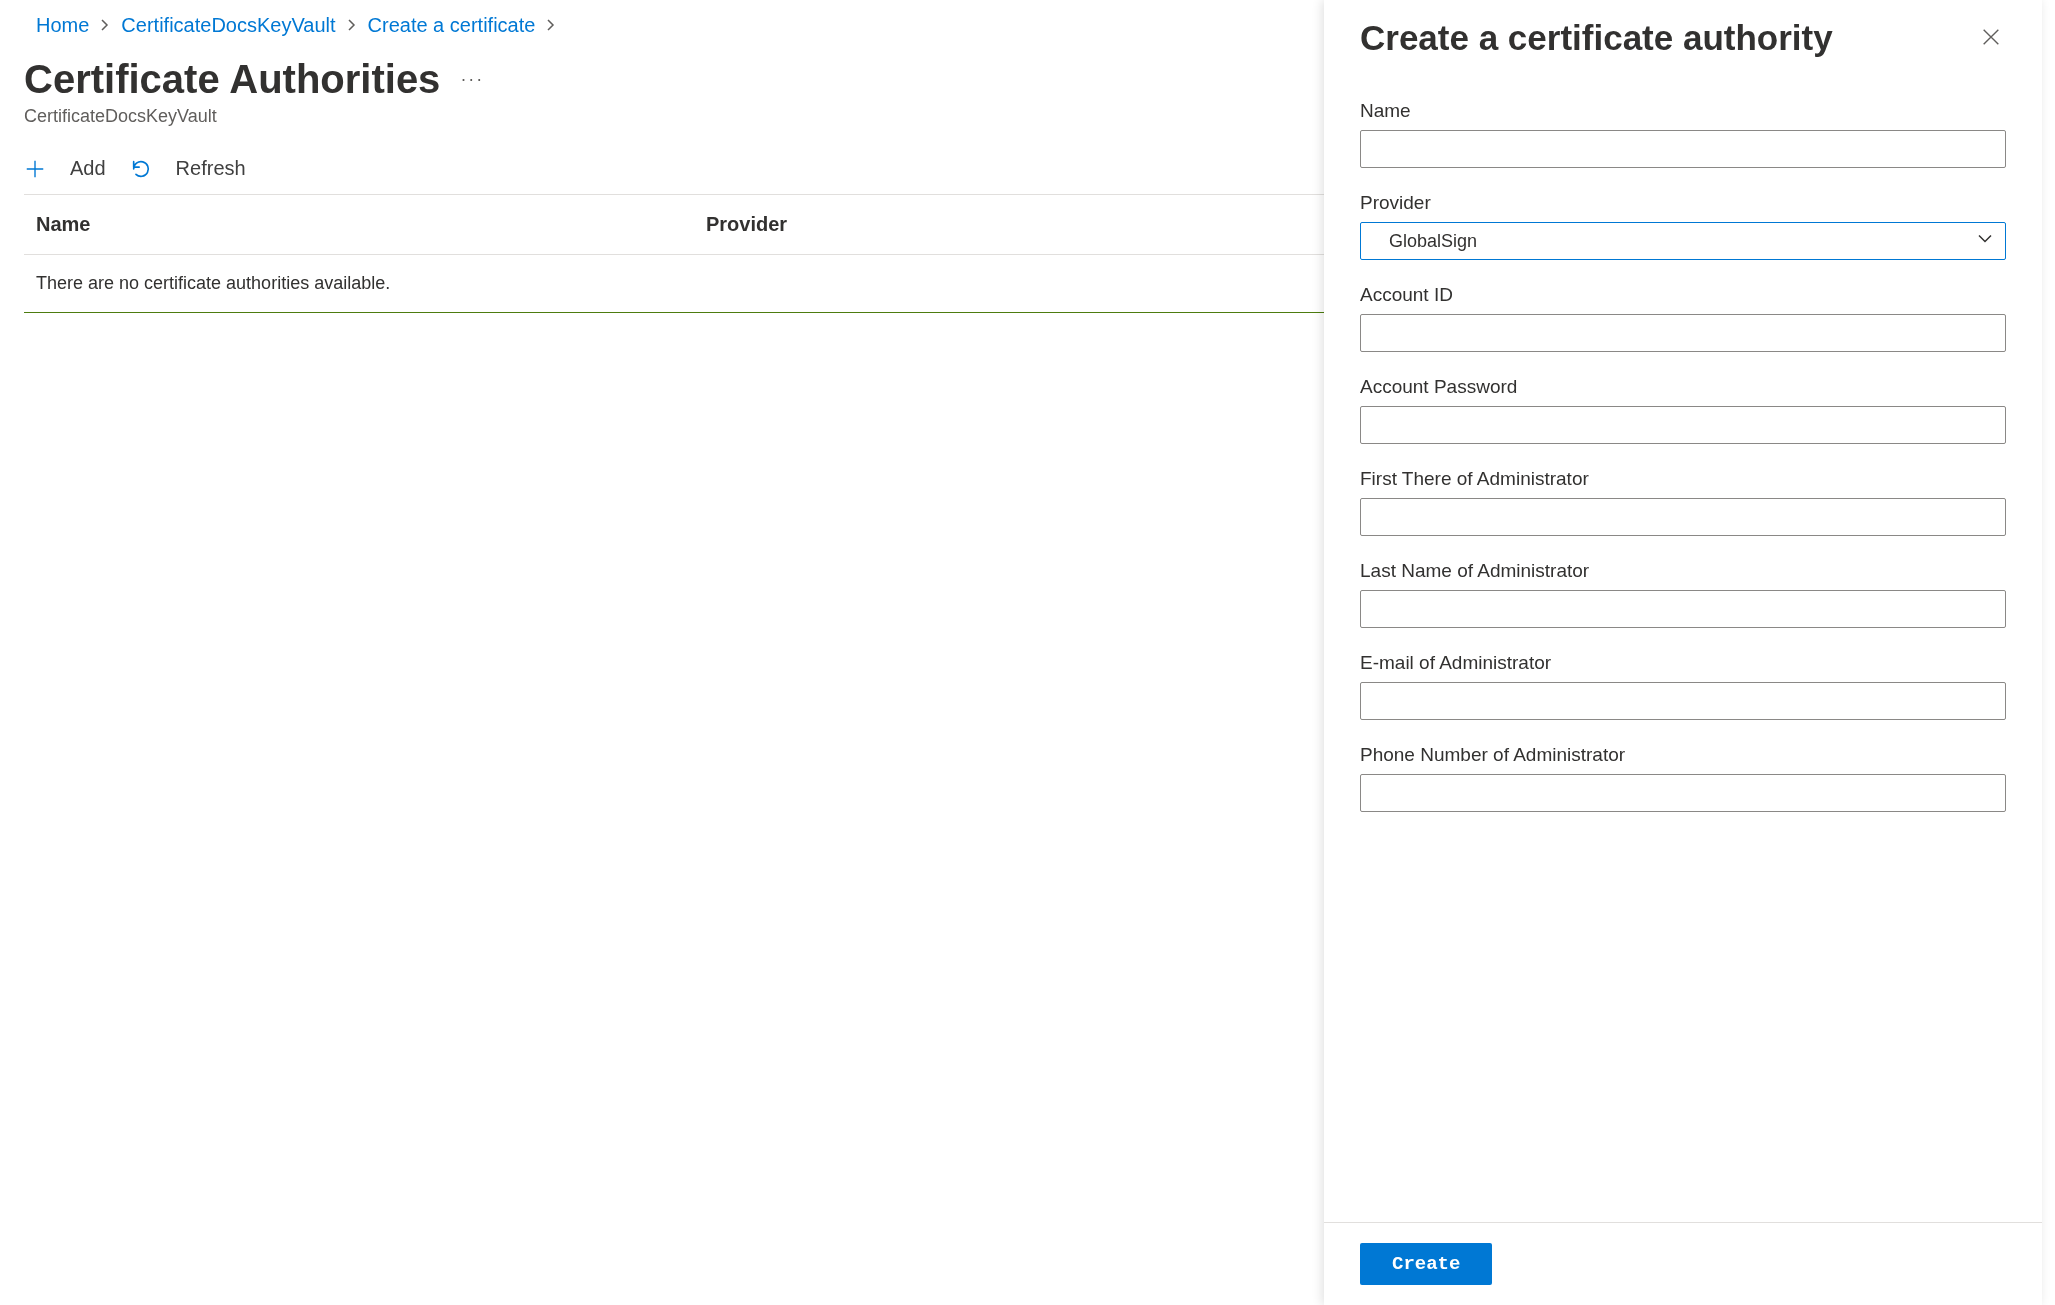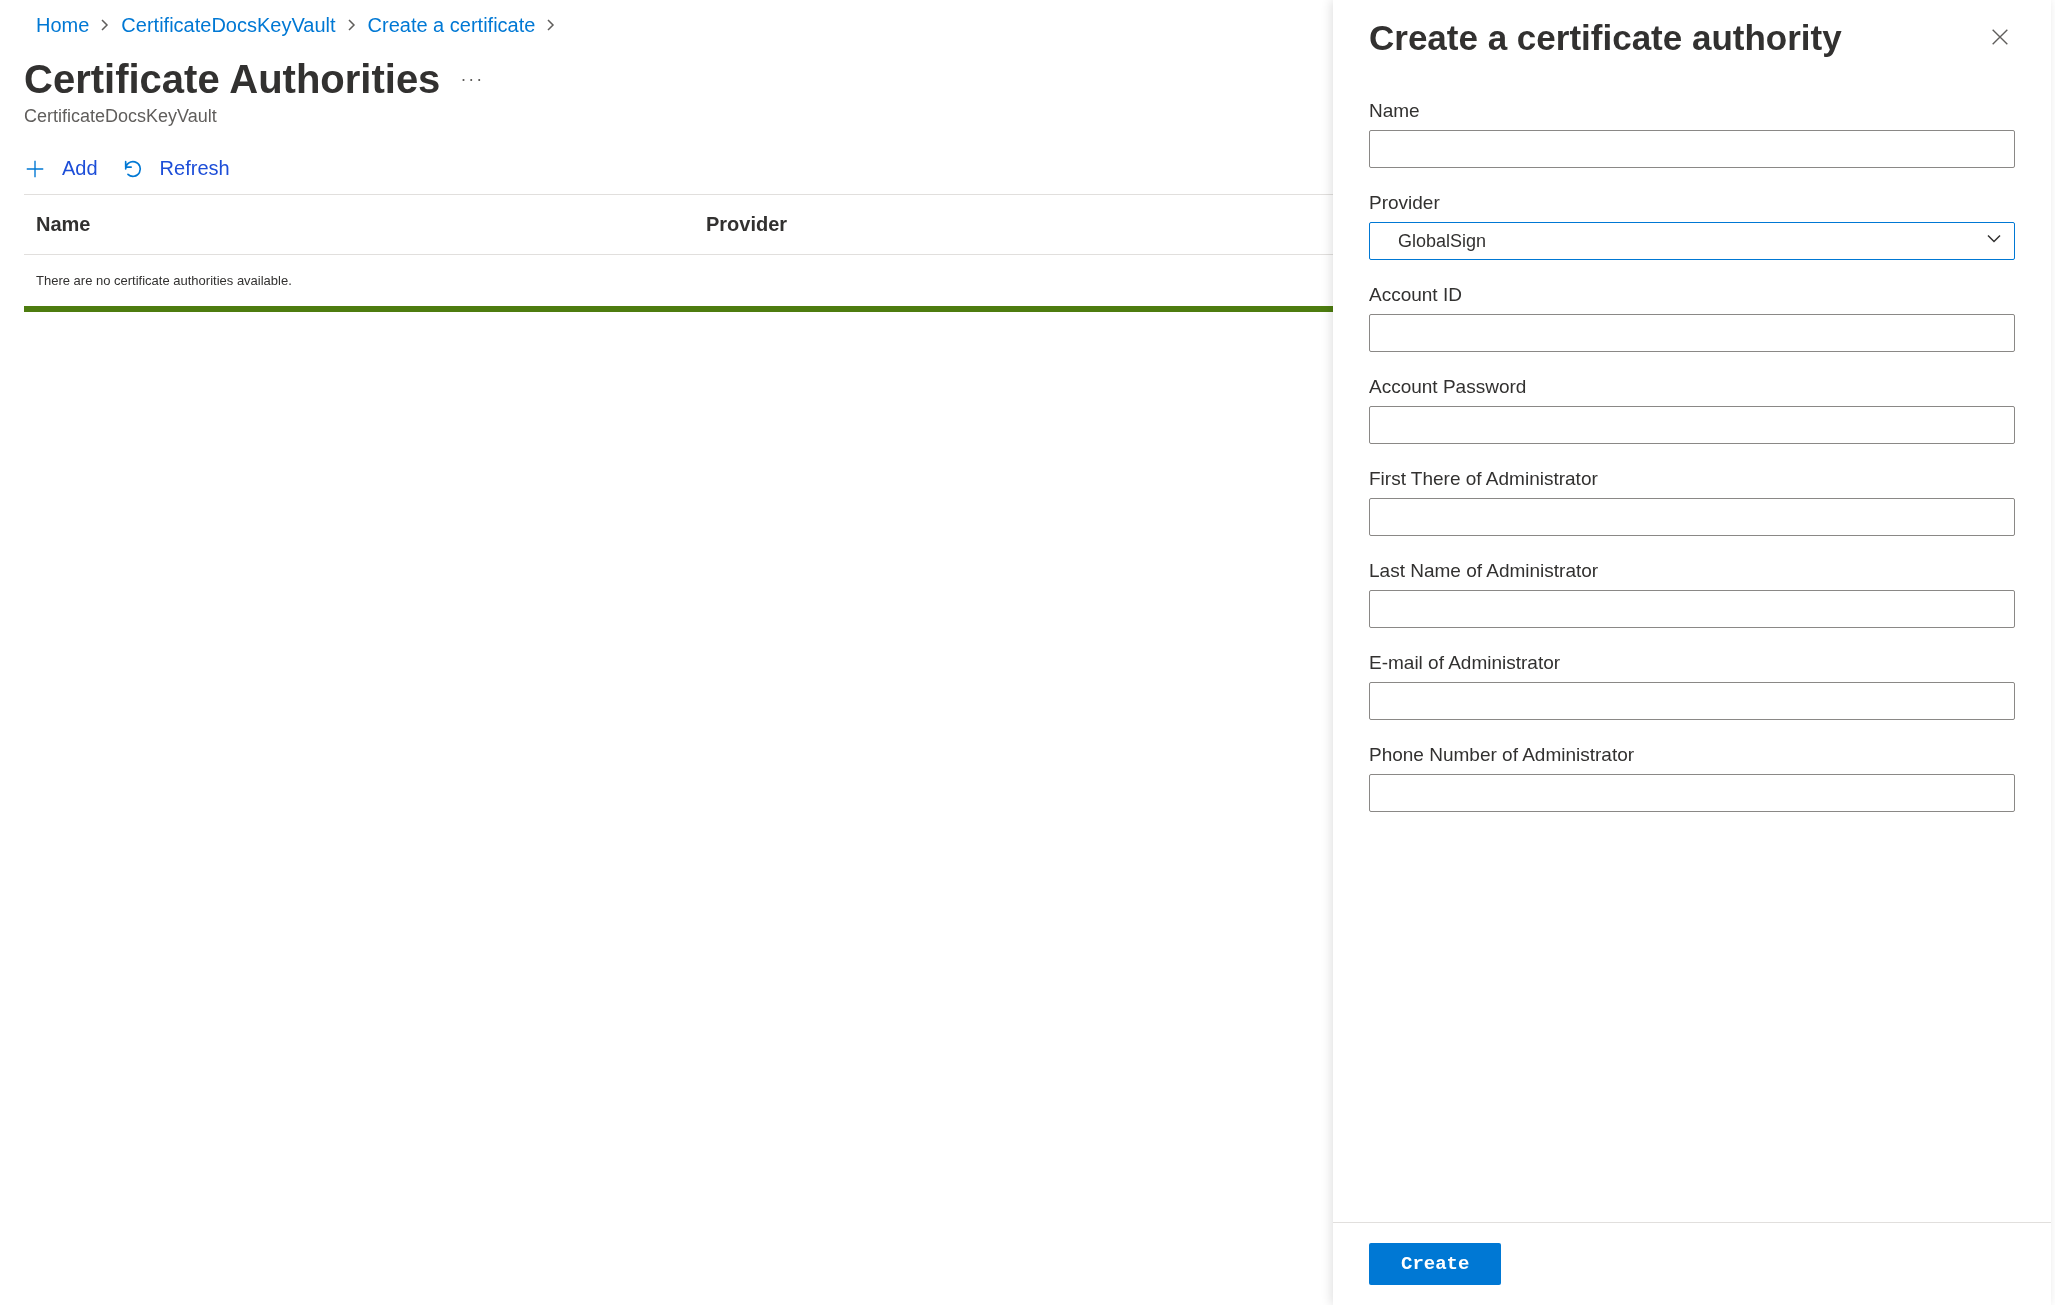--- a/index.html
+++ b/index.html
@@ -71,23 +71,23 @@
     .toolbar {
       display: flex;
       align-items: center;
       gap: 24px;
       padding: 10px 0 14px 0;
       border-bottom: 1px solid #e1dfdd;
     }
     .toolbar-btn {
       display: flex;
       align-items: center;
-      gap: 16px;
+      gap: 24px;
       font-size: 20px;
-      color: #1d4ed8;
+      color: #404040;
       cursor: pointer;
       background: none;
       border: none;
     }
     .toolbar-btn .icon {
       color: #0078d4;
       display: inline-flex;
       align-items: center;
       justify-content: center;
     }
@@ -108,30 +108,30 @@
       font-weight: 600;
       color: #323130;
     }
     .th-provider {
       font-size: 20px;
       font-weight: 600;
       color: #323130;
     }
     .table-empty {
       padding: 18px 12px;
-      font-size: 13px;
-      color: #323130;
-      border-bottom: 6px solid #4d7c0f;
+      font-size: 18px;
+      color: #323130;
+      border-bottom: 1px solid #4d7c0f;
     }
     
     
     .panel {
       position: absolute;
       top: 0;
-      right: 4px;
+      right: 13px;
       width: 718px;
       height: 100%;
       background: #fff;
       box-shadow: -2px 0 10px rgba(0,0,0,0.12);
       display: flex;
       flex-direction: column;
     }
     .panel-header {
       display: flex;
       align-items: center;

